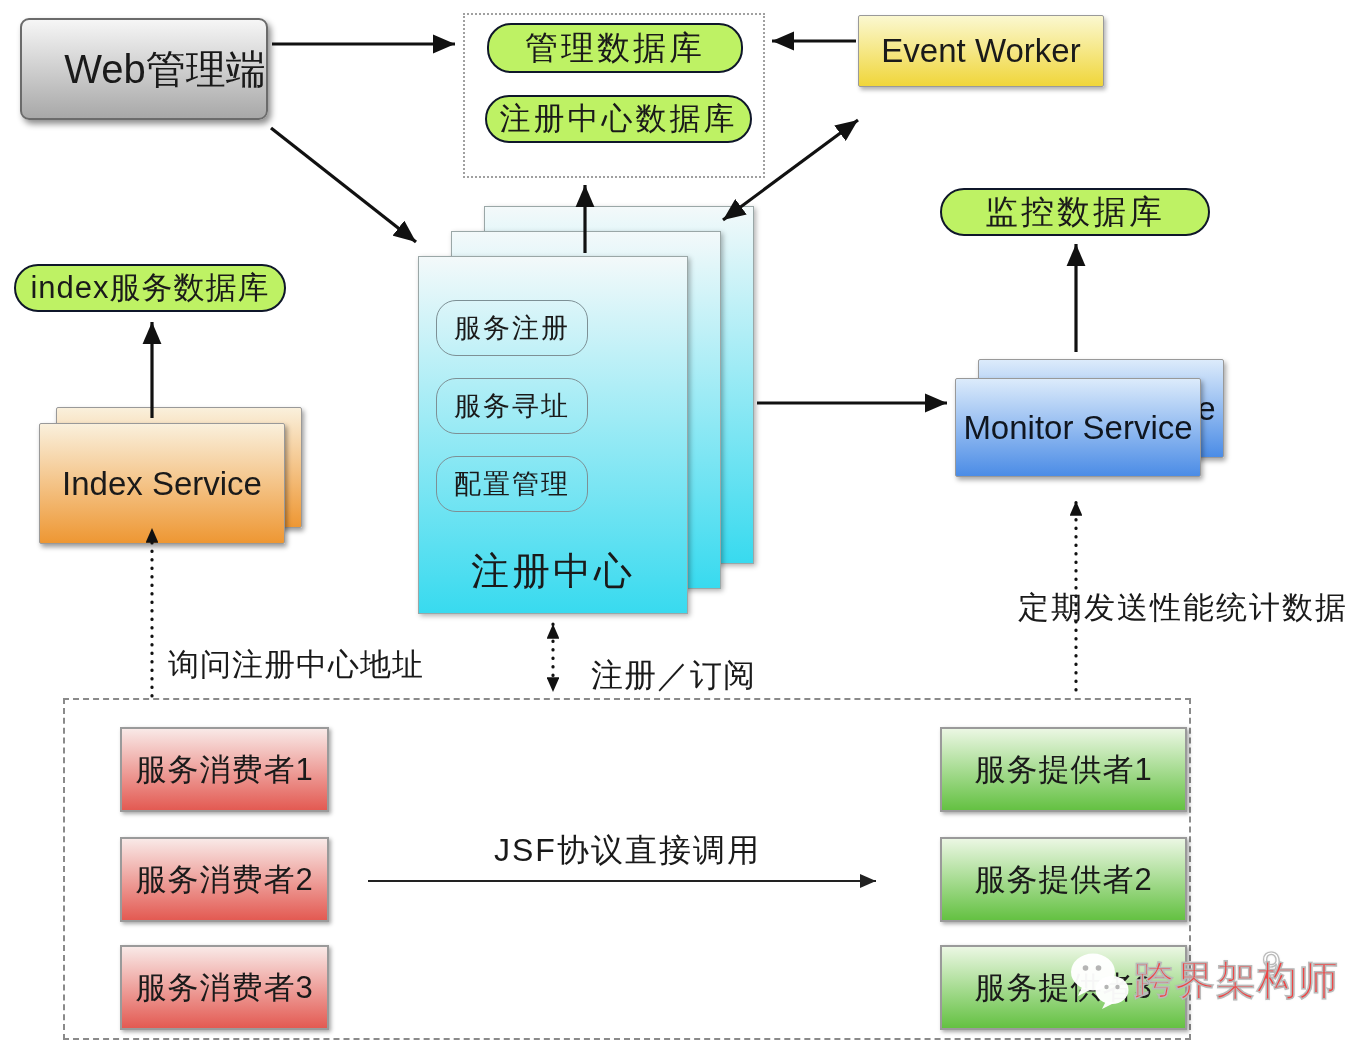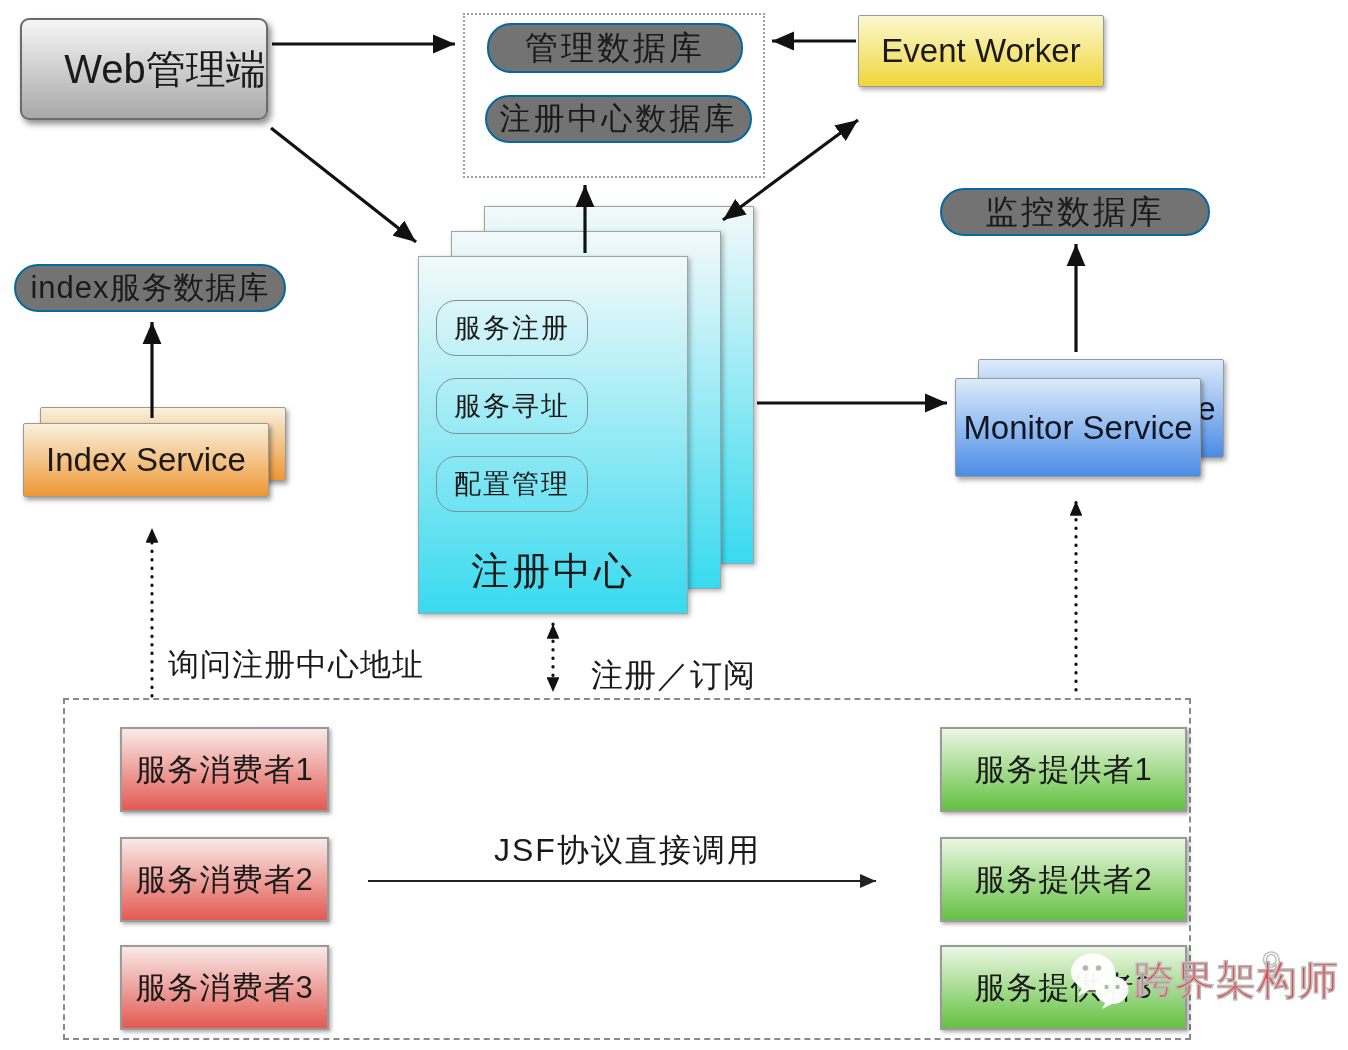--- a/index.html
+++ b/index.html
@@ -6,43 +6,43 @@
   .canvas{position:relative;width:1348px;height:1050px;background:#ffffff;overflow:hidden;
           font-family:"Liberation Sans", sans-serif;color:#1a1a1a;}
   .node{position:absolute;display:flex;align-items:center;justify-content:center;
         box-sizing:border-box;text-align:center;white-space:nowrap;}
   
   .web-admin{left:20px;top:18px;width:248px;height:102px;border:2px solid #6b6b6b;border-radius:9px;
         background:linear-gradient(to bottom,var(--web-admin-top),var(--web-admin-bottom));
         box-shadow:3px 4px 6px rgba(0,0,0,.45);font-size:40px;padding-left:42px;}
   
   .db-group{left:463px;top:13px;width:302px;height:165px;border:2px dotted #a0a0a0;}
-  .pill{background:#737373;border:2px solid #0369a1;border-radius:24px;font-size:33px;letter-spacing:3px;}
+  .pill{background:#bef264;border:2px solid #0f172a;border-radius:24px;font-size:33px;letter-spacing:3px;}
   .admin-db{left:487px;top:23px;width:256px;height:50px;}
   .registry-db{left:485px;top:95px;width:267px;height:48px;font-size:31px;}
   .event-worker{left:858px;top:15px;width:246px;height:72px;border:1.5px solid #9a9a9a;border-radius:2px;
         background:linear-gradient(to bottom,var(--event-worker-top),var(--event-worker-bottom));
         box-shadow:2px 3px 4px rgba(0,0,0,.3);font-size:33px;}
   .monitor-db{left:940px;top:188px;width:270px;height:48px;}
   .index-db{left:14px;top:264px;width:272px;height:48px;letter-spacing:1px;font-size:31px;}
   
   .sheet{width:270px;height:358px;border:1.5px solid #9aa7a7;
         background:linear-gradient(to bottom,var(--registry-top),var(--registry-bottom));
         box-shadow:2px 2px 5px rgba(0,0,0,.3);}
   .sheet-back{left:484px;top:206px;}
   .sheet-mid{left:451px;top:231px;}
   .sheet-front{left:418px;top:256px;}
   .feature{left:436px;width:152px;height:56px;background:transparent;border:1.5px solid #7d9095;
         border-radius:20px;font-size:27px;letter-spacing:2px;}
   .feat-1{top:300px;} .feat-2{top:378px;} .feat-3{top:456px;}
   .registry-title{left:433px;top:548px;width:240px;height:46px;font-size:38px;letter-spacing:3px;}
   
-  .index-box{width:246px;height:74px;border:1.5px solid #999999;border-radius:2px;
+  .index-box{width:246px;height:121px;border:1.5px solid #999999;border-radius:2px;
         background:linear-gradient(to bottom,var(--index-top),var(--index-bottom));
-        box-shadow:2px 3px 5px rgba(0,0,0,.4);font-size:33px;}
+        box-shadow:2px 3px 5px rgba(0,0,0,.4);font-size:33px;margin-left:16px;}
   .index-back{left:40px;top:407px;}
   .index-front{left:23px;top:423px;}
   .monitor-box{width:246px;height:99px;border:1.5px solid #999999;border-radius:2px;
         background:linear-gradient(to bottom,var(--monitor-top),var(--monitor-bottom));
         box-shadow:2px 3px 5px rgba(0,0,0,.35);font-size:33px;color:#10161f;}
   .monitor-back{left:978px;top:359px;}
   .monitor-front{left:955px;top:378px;}
   
   .bottom-group{left:63px;top:698px;width:1128px;height:342px;border:2px dashed #8a8a8a;}
   .consumer{left:120px;width:209px;height:85px;border:2px solid #9a9a9a;
@@ -127,20 +127,21 @@
     <line class="solid" x1="152" y1="418" x2="152" y2="322" marker-end="url(#ah)"></line>
     <line class="solid" x1="1076" y1="352" x2="1076" y2="244" marker-end="url(#ah)"></line>
     <line class="dotted" x1="152" y1="696" x2="152" y2="528" marker-end="url(#ahs)"></line>
     <line class="dotted" x1="553" y1="624" x2="553" y2="692" marker-start="url(#ahs)" marker-end="url(#ahs)"></line>
     <line class="dotted" x1="1076" y1="690" x2="1076" y2="501" marker-end="url(#ahs)"></line>
     <line class="thin" x1="368" y1="881" x2="876" y2="881" marker-end="url(#aht)"></line>
   </svg>
 
   <div class="edge-label lbl-ask">询问注册中心地址</div>
   <div class="edge-label lbl-sub">注册／订阅</div>
+  <div class="edge-label lbl-stats">定期发送性能统计数据</div>
   <div class="edge-label lbl-jsf">JSF协议直接调用</div>
 
   <div class="wm-mark">9</div>
   <div class="watermark">
     <svg width="68" height="68" viewBox="0 0 68 68">
       <ellipse cx="27" cy="26" rx="22" ry="18.5" fill="#ffffff" opacity="0.96"></ellipse>
       <path d="M16 41 L12 50 L24 44 z" fill="#ffffff" opacity="0.96"></path>
       <circle cx="19.5" cy="22" r="2.8" fill="#9c9c9c" opacity="0.75"></circle>
       <circle cx="32.5" cy="22" r="2.8" fill="#9c9c9c" opacity="0.75"></circle>
       <ellipse cx="46" cy="44" rx="16.5" ry="14" fill="#ffffff" opacity="0.96"></ellipse>

